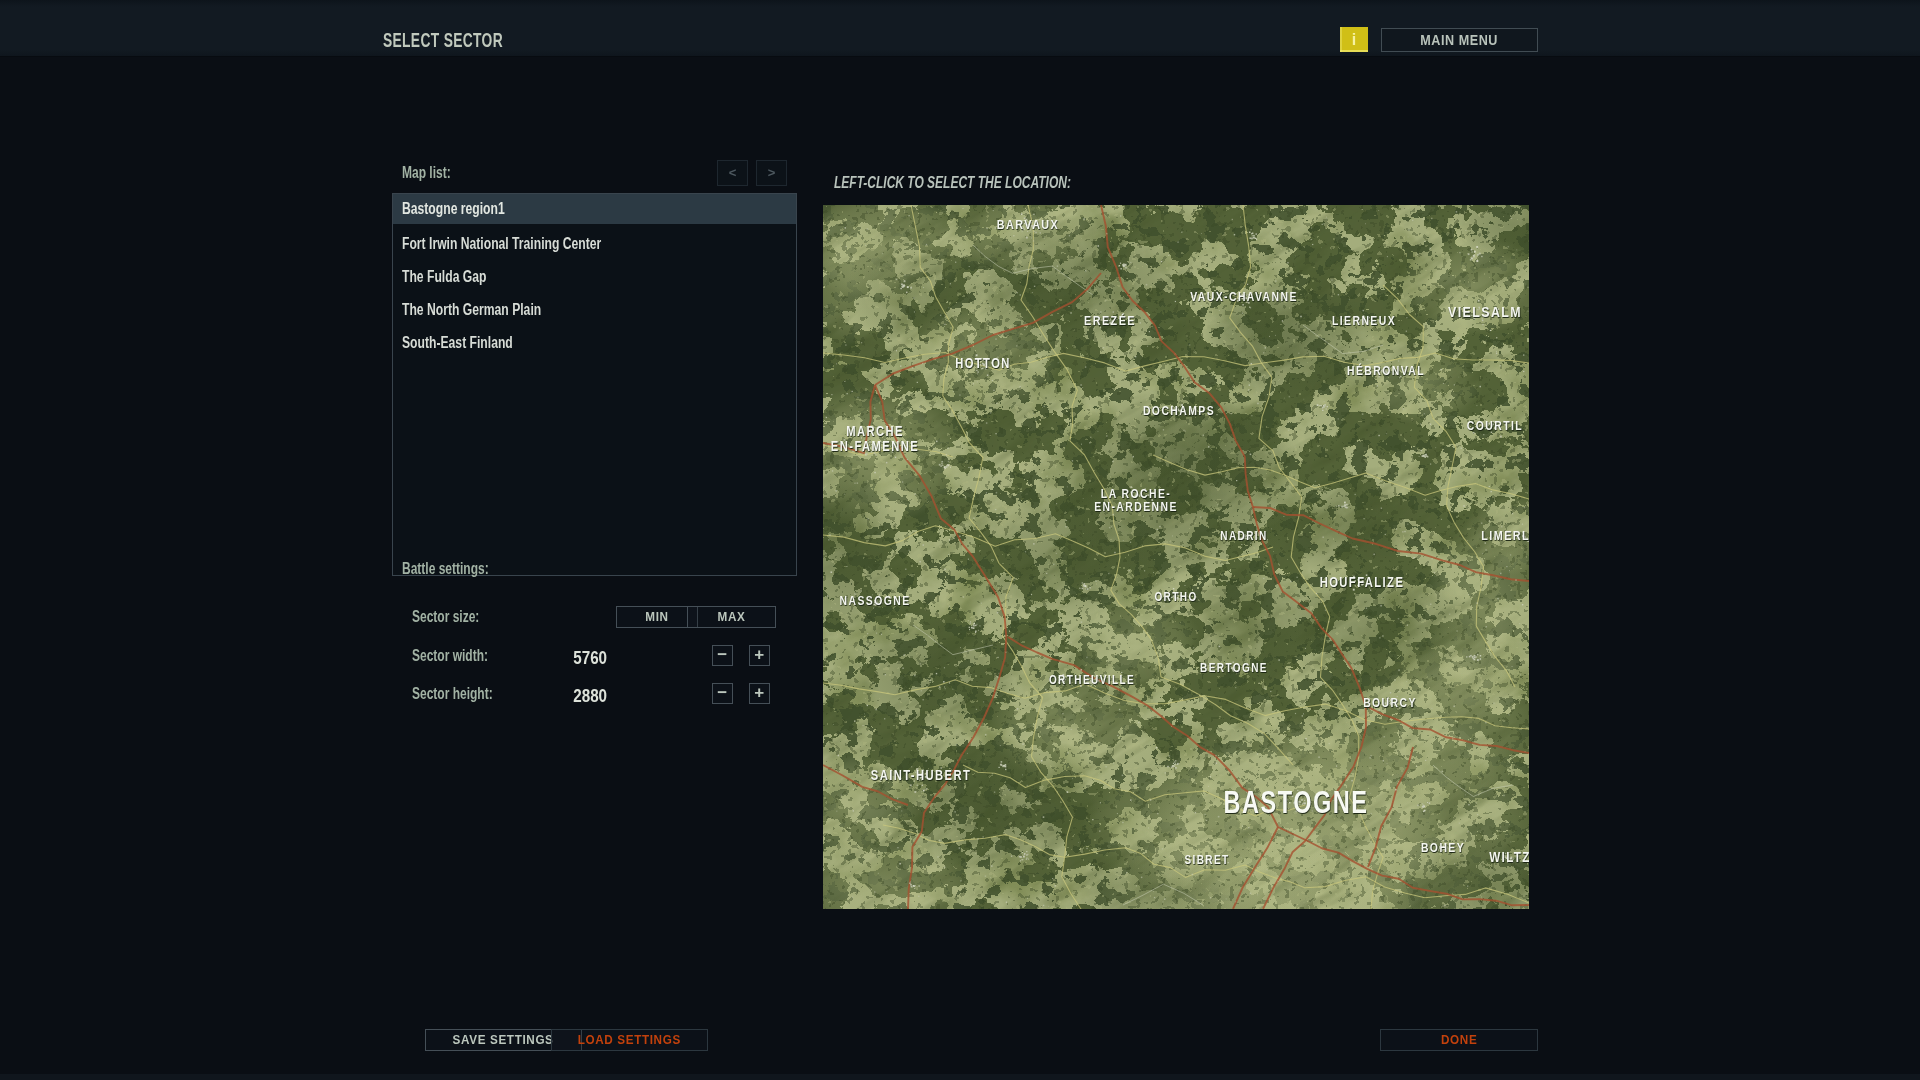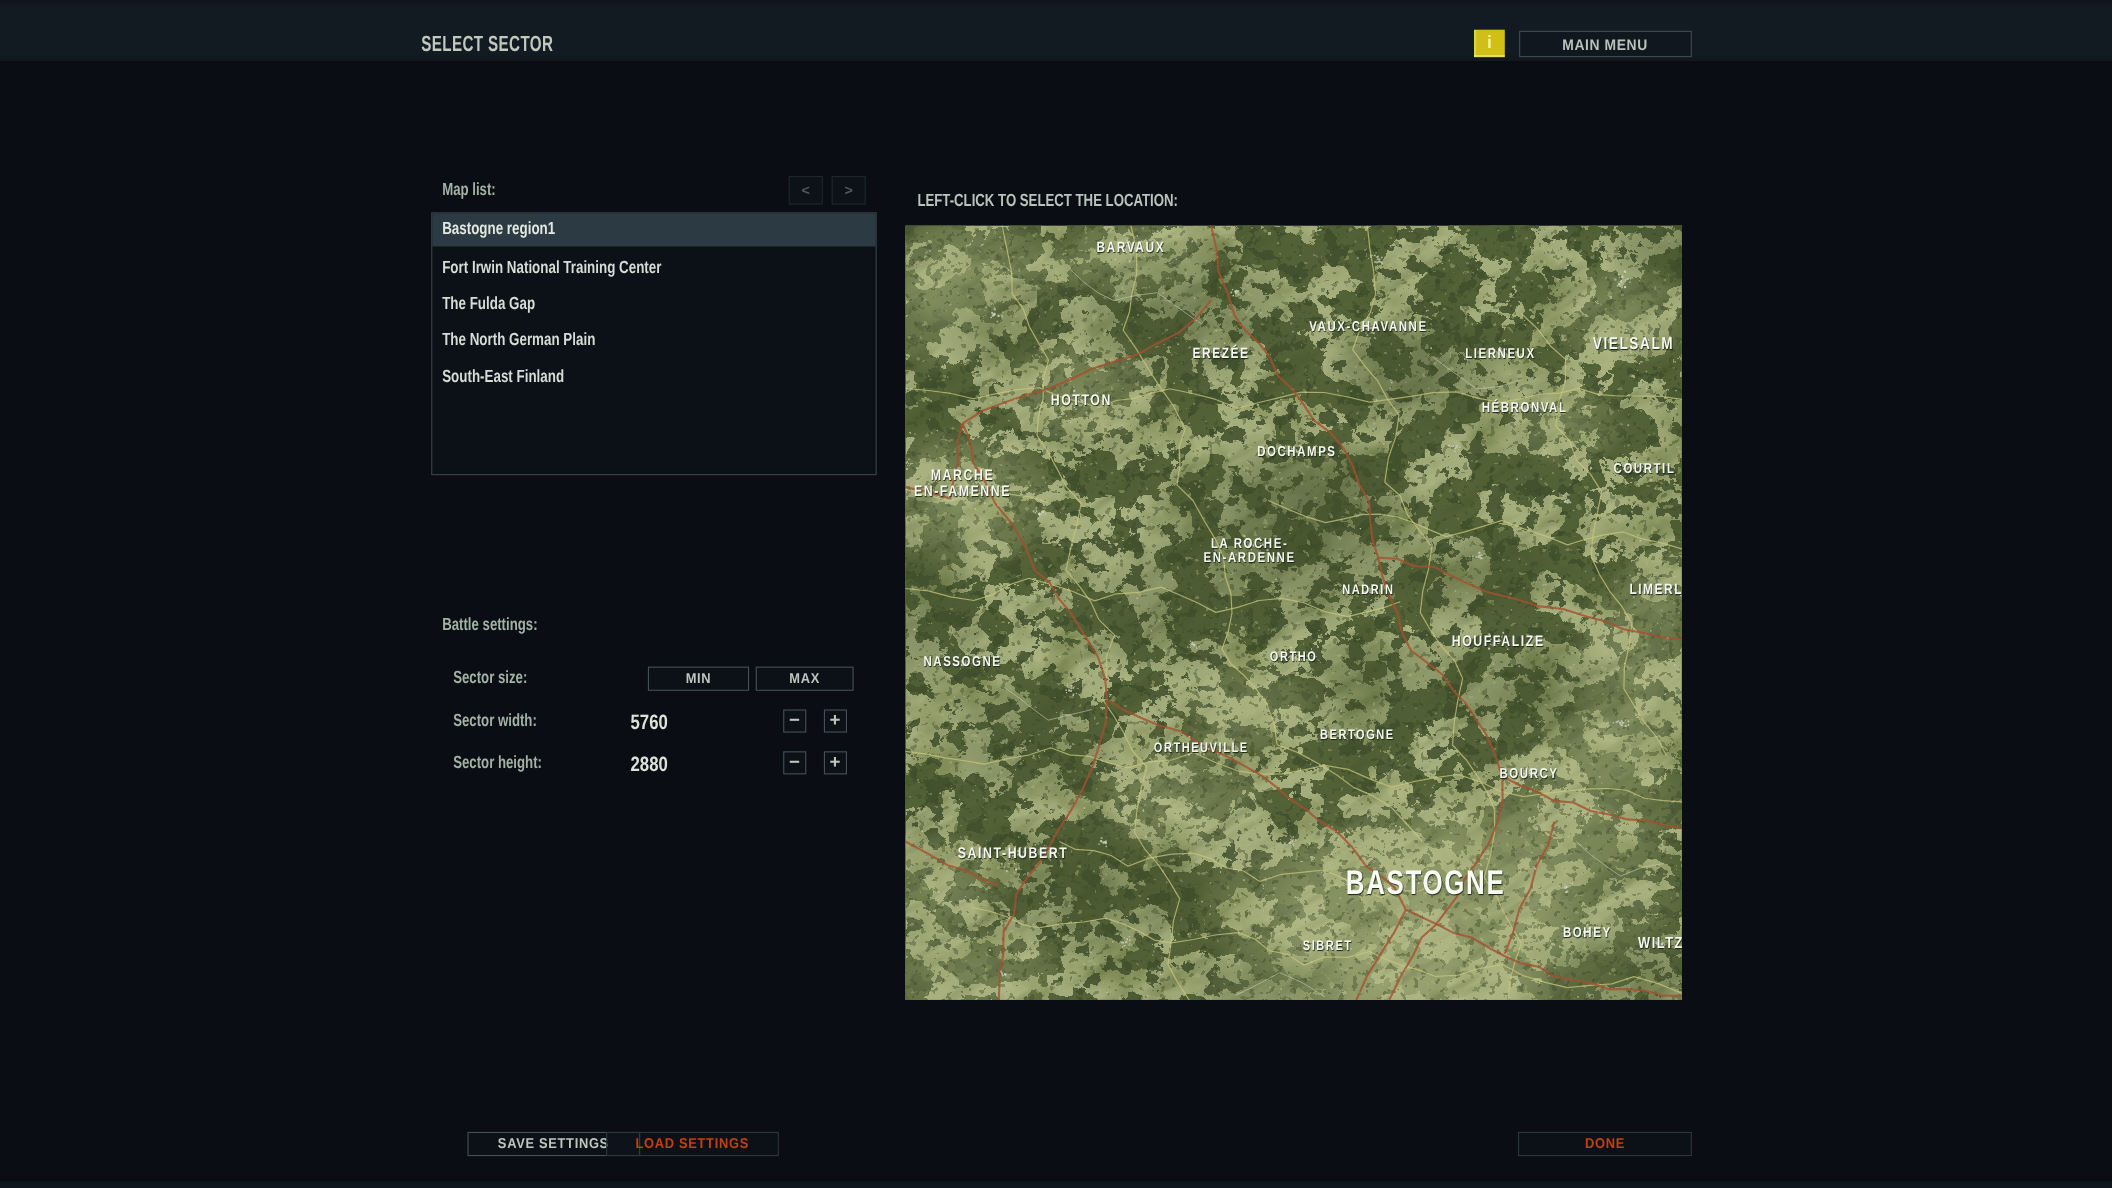--- a/index.html
+++ b/index.html
@@ -14,21 +14,21 @@
   background:#d0bf16; color:#f6f2a0; font-weight:bold; font-size:16px;
   text-align:center; line-height:25px;
   box-shadow:inset 0 -2px 0 rgba(250,245,140,0.55), inset 2px 0 0 rgba(250,245,140,0.35); }
 #mainmenu { position:absolute; left:1381px; top:28px; width:157px; height:24px;
   border:1px solid #414c53; background:#10171e; color:#b9c3bb; font-weight:bold;
   font-size:14px; text-align:center; line-height:22px; letter-spacing:0.6px; }
 .lbl { position:absolute; color:#a2b2a4; font-size:16px; font-weight:bold; }
 .arrowbtn { position:absolute; width:31px; height:26px; border:1px solid #1e272f;
   color:#4d585f; font-size:13px; font-weight:bold; text-align:center; line-height:24px;
   background:#0c1218; }
-#listbox { position:absolute; left:392px; top:193px; width:405px; height:239px;
+#listbox { position:absolute; left:392px; top:193px; width:405px; height:383px;
   border:1px solid #39444d; background:#0b1117; }
 .row { height:33px; line-height:33px; padding-left:9px; color:#d7dcd6;
   font-size:16px; font-weight:bold; }
 .row.sel { background-image:linear-gradient(#2c3a44,#2c3a44); background-size:100% 30px;
   background-repeat:no-repeat; line-height:30px; color:#e2e7e1; }
 .btn { position:absolute; border:1px solid #454f57; color:#bcc7bd; font-weight:bold;
   font-size:13px; text-align:center; background:rgba(20,28,36,0.3); letter-spacing:0.7px; }
 .btn.dim { border-color:#2c373f; color:#c2410c; }
 .val { position:absolute; color:#dde2da; font-size:19px; font-weight:bold; text-align:center; }
 #map { position:absolute; left:823px; top:205px; width:706px; height:704px; }
@@ -47,38 +47,38 @@
 <div id="listbox">
   <div class="row sel"><span class="cx" style="transform:scaleX(0.76)">Bastogne region1</span></div>
   <div class="row"><span class="cx" style="transform:scaleX(0.76)">Fort Irwin National Training Center</span></div>
   <div class="row"><span class="cx" style="transform:scaleX(0.76)">The Fulda Gap</span></div>
   <div class="row"><span class="cx" style="transform:scaleX(0.76)">The North German Plain</span></div>
   <div class="row"><span class="cx" style="transform:scaleX(0.76)">South-East Finland</span></div>
 </div>
 
 <div class="lbl" style="left:402px; top:560px;"><span class="cx" style="transform:scaleX(0.75)">Battle settings:</span></div>
 <div class="lbl" style="left:412px; top:608px;"><span class="cx" style="transform:scaleX(0.75)">Sector size:</span></div>
-<div class="btn" style="left:589px; top:606px; width:92px; height:22px; line-height:20px;"><span class="cm" style="transform:scaleX(0.9)">MIN</span></div>
+<div class="btn" style="left:616px; top:606px; width:82px; height:22px; line-height:20px;"><span class="cm" style="transform:scaleX(0.9)">MIN</span></div>
 <div class="btn" style="left:687px; top:606px; width:89px; height:22px; line-height:20px;"><span class="cm" style="transform:scaleX(0.9)">MAX</span></div>
 
 <div class="lbl" style="left:412px; top:647px;"><span class="cx" style="transform:scaleX(0.75)">Sector width:</span></div>
 <div class="val" style="left:540px; top:647px; width:100px;"><span class="cm" style="transform:scaleX(0.8)">5760</span></div>
 <div class="btn" style="left:712px; top:645px; width:21px; height:21px; line-height:18px; font-size:17px;">−</div>
 <div class="btn" style="left:749px; top:645px; width:21px; height:21px; line-height:18px; font-size:17px;">+</div>
 
 <div class="lbl" style="left:412px; top:685px;"><span class="cx" style="transform:scaleX(0.75)">Sector height:</span></div>
 <div class="val" style="left:540px; top:685px; width:100px;"><span class="cm" style="transform:scaleX(0.8)">2880</span></div>
 <div class="btn" style="left:712px; top:683px; width:21px; height:21px; line-height:18px; font-size:17px;">−</div>
 <div class="btn" style="left:749px; top:683px; width:21px; height:21px; line-height:18px; font-size:17px;">+</div>
 
 <div class="btn" style="left:383px; top:1029px; width:157px; height:22px; line-height:20px;margin-left:42px;"><span class="cm" style="transform:scaleX(0.9)">SAVE SETTINGS</span></div>
 <div class="btn dim" style="left:551px; top:1029px; width:157px; height:22px; line-height:20px;"><span class="cm" style="transform:scaleX(0.9)">LOAD SETTINGS</span></div>
 <div class="btn dim" style="left:1380px; top:1029px; width:158px; height:22px; line-height:20px;"><span class="cm" style="transform:scaleX(0.9)">DONE</span></div>
 
-<div class="lbl" style="left:834px; top:174px; color:#b9c3bc;"><span class="cx" style="transform:scaleX(0.75)">LEFT-CLICK TO SELECT THE LOCATION:</span></div>
+<div class="lbl" style="left:834px; top:174px; color:#b9c3bc;font-style:italic;"><span class="cx" style="transform:scaleX(0.75)">LEFT-CLICK TO SELECT THE LOCATION:</span></div>
 <div id="map">
     <svg width="706" height="704" viewBox="0 0 706 704" style="display:block">
 <defs>
 <filter id="fLight" x="0" y="0" width="100%" height="100%" color-interpolation-filters="sRGB">
   <feTurbulence type="fractalNoise" baseFrequency="0.035 0.04" numOctaves="4" seed="23" result="n"></feTurbulence>
   <feColorMatrix in="n" type="matrix" values="0 0 0 0 0 0 0 0 0 0 0 0 0 0 0 2.6 0 0 0 -1.4" result="a"></feColorMatrix>
   <feFlood flood-color="#b0b783" result="f"></feFlood>
   <feComposite in="f" in2="a" operator="in"></feComposite>
 </filter>
 <filter id="fMid" x="0" y="0" width="100%" height="100%" color-interpolation-filters="sRGB">

